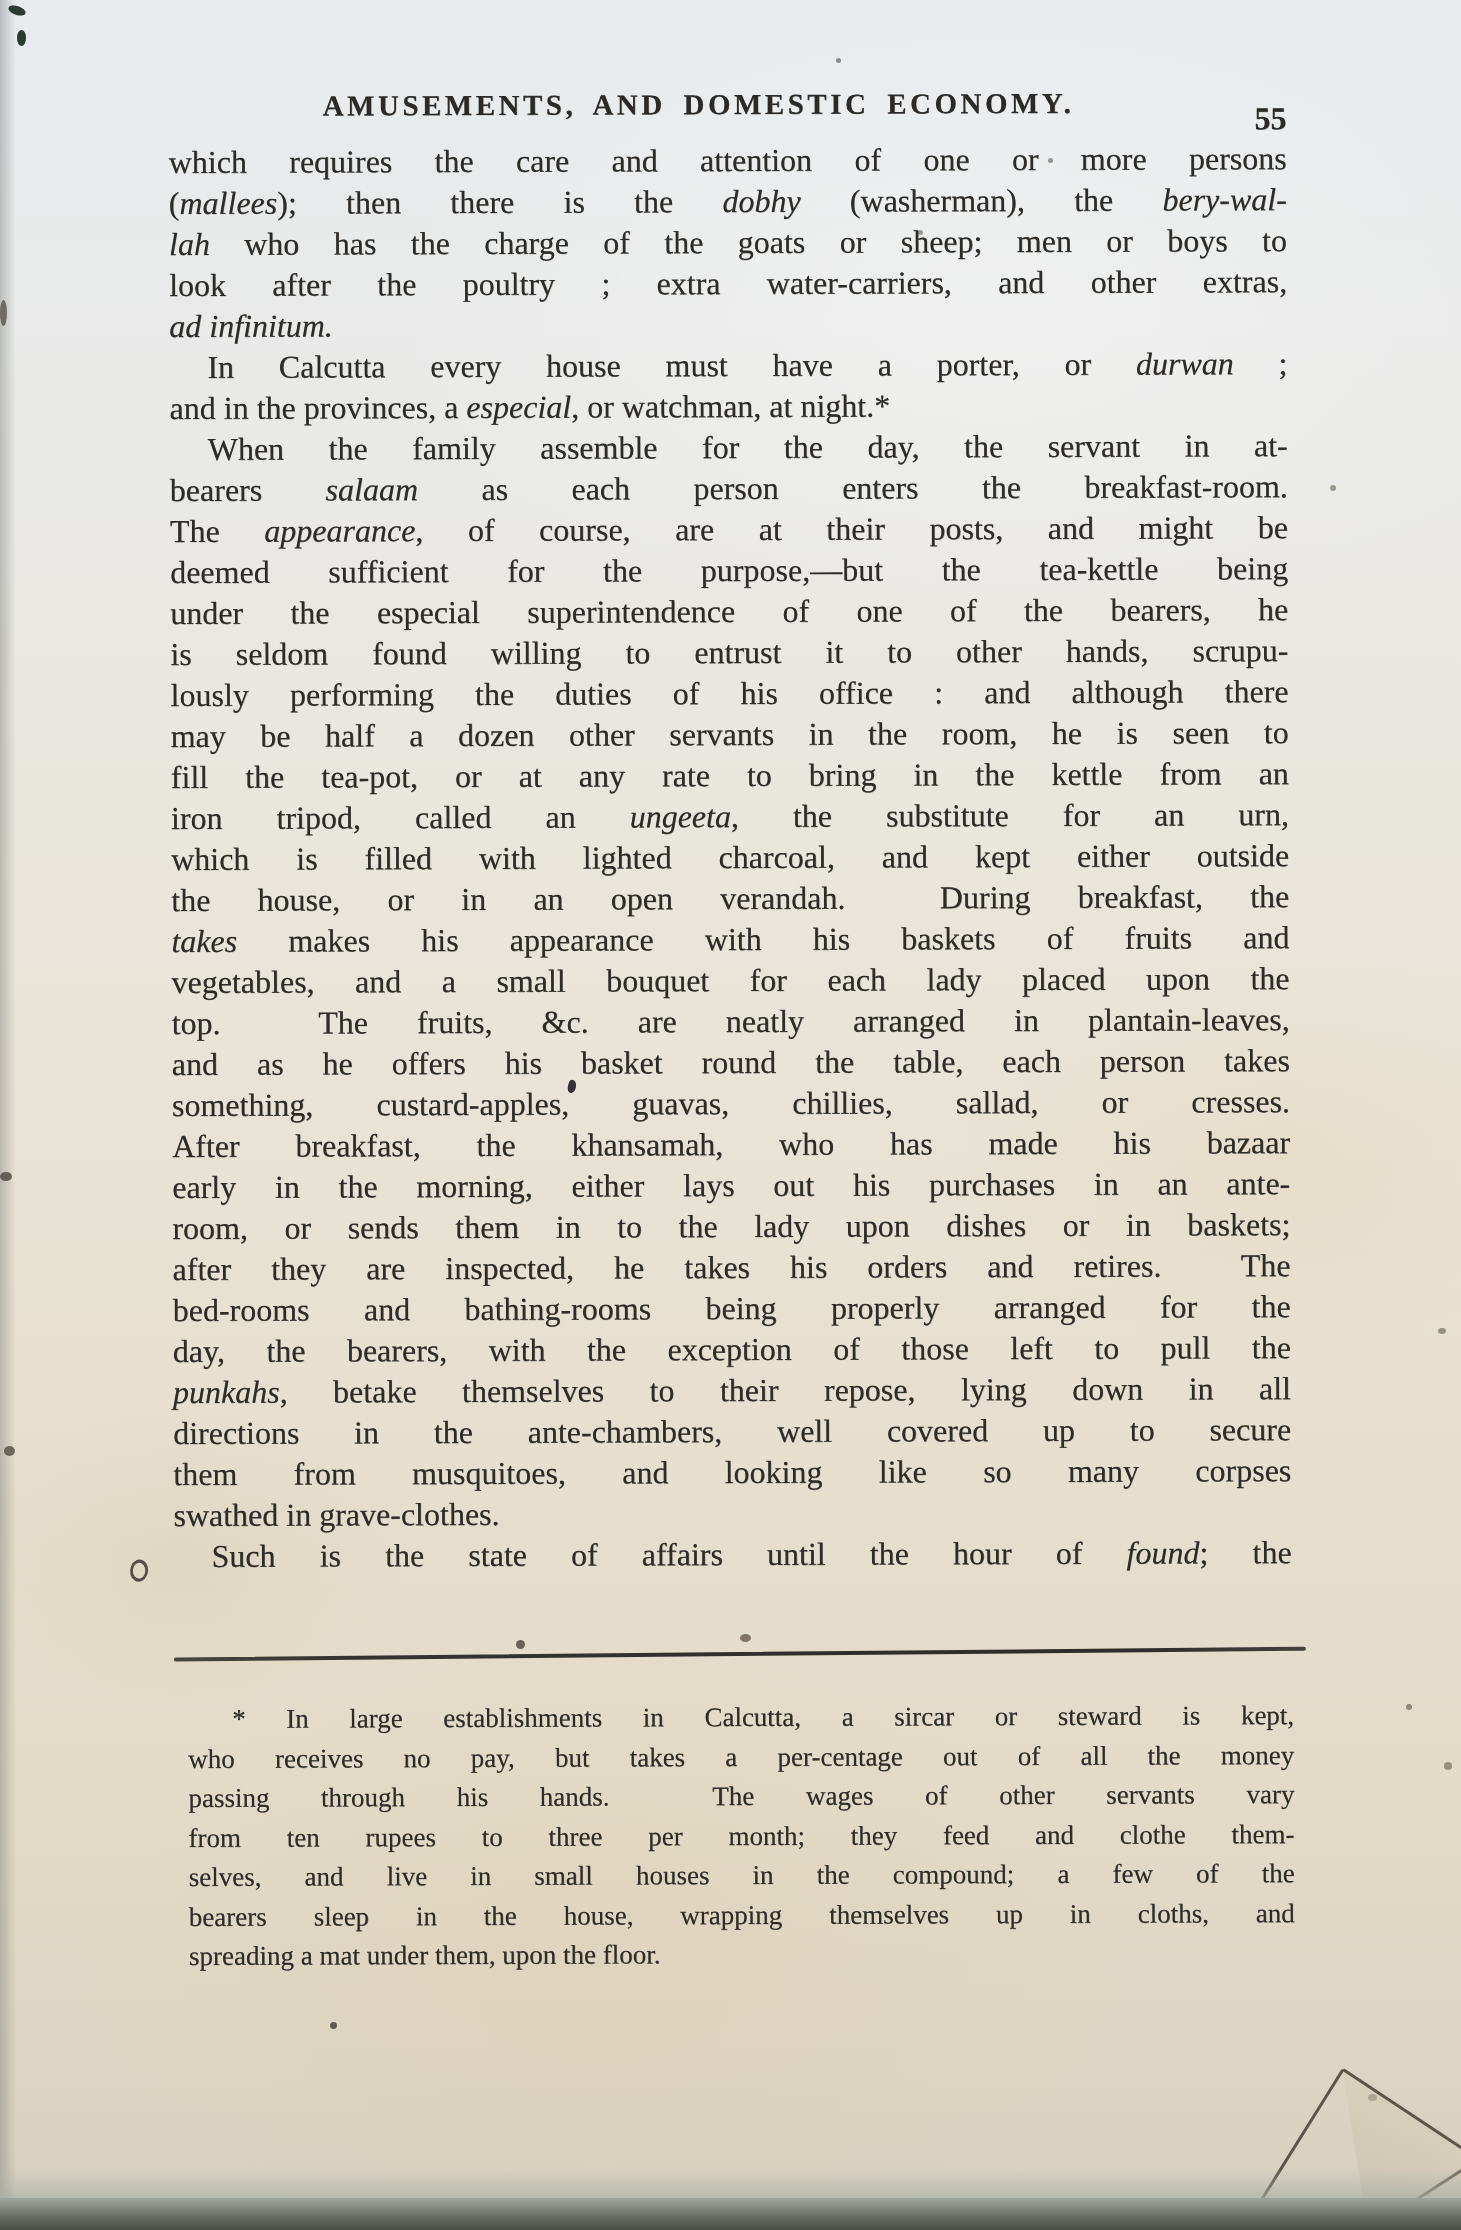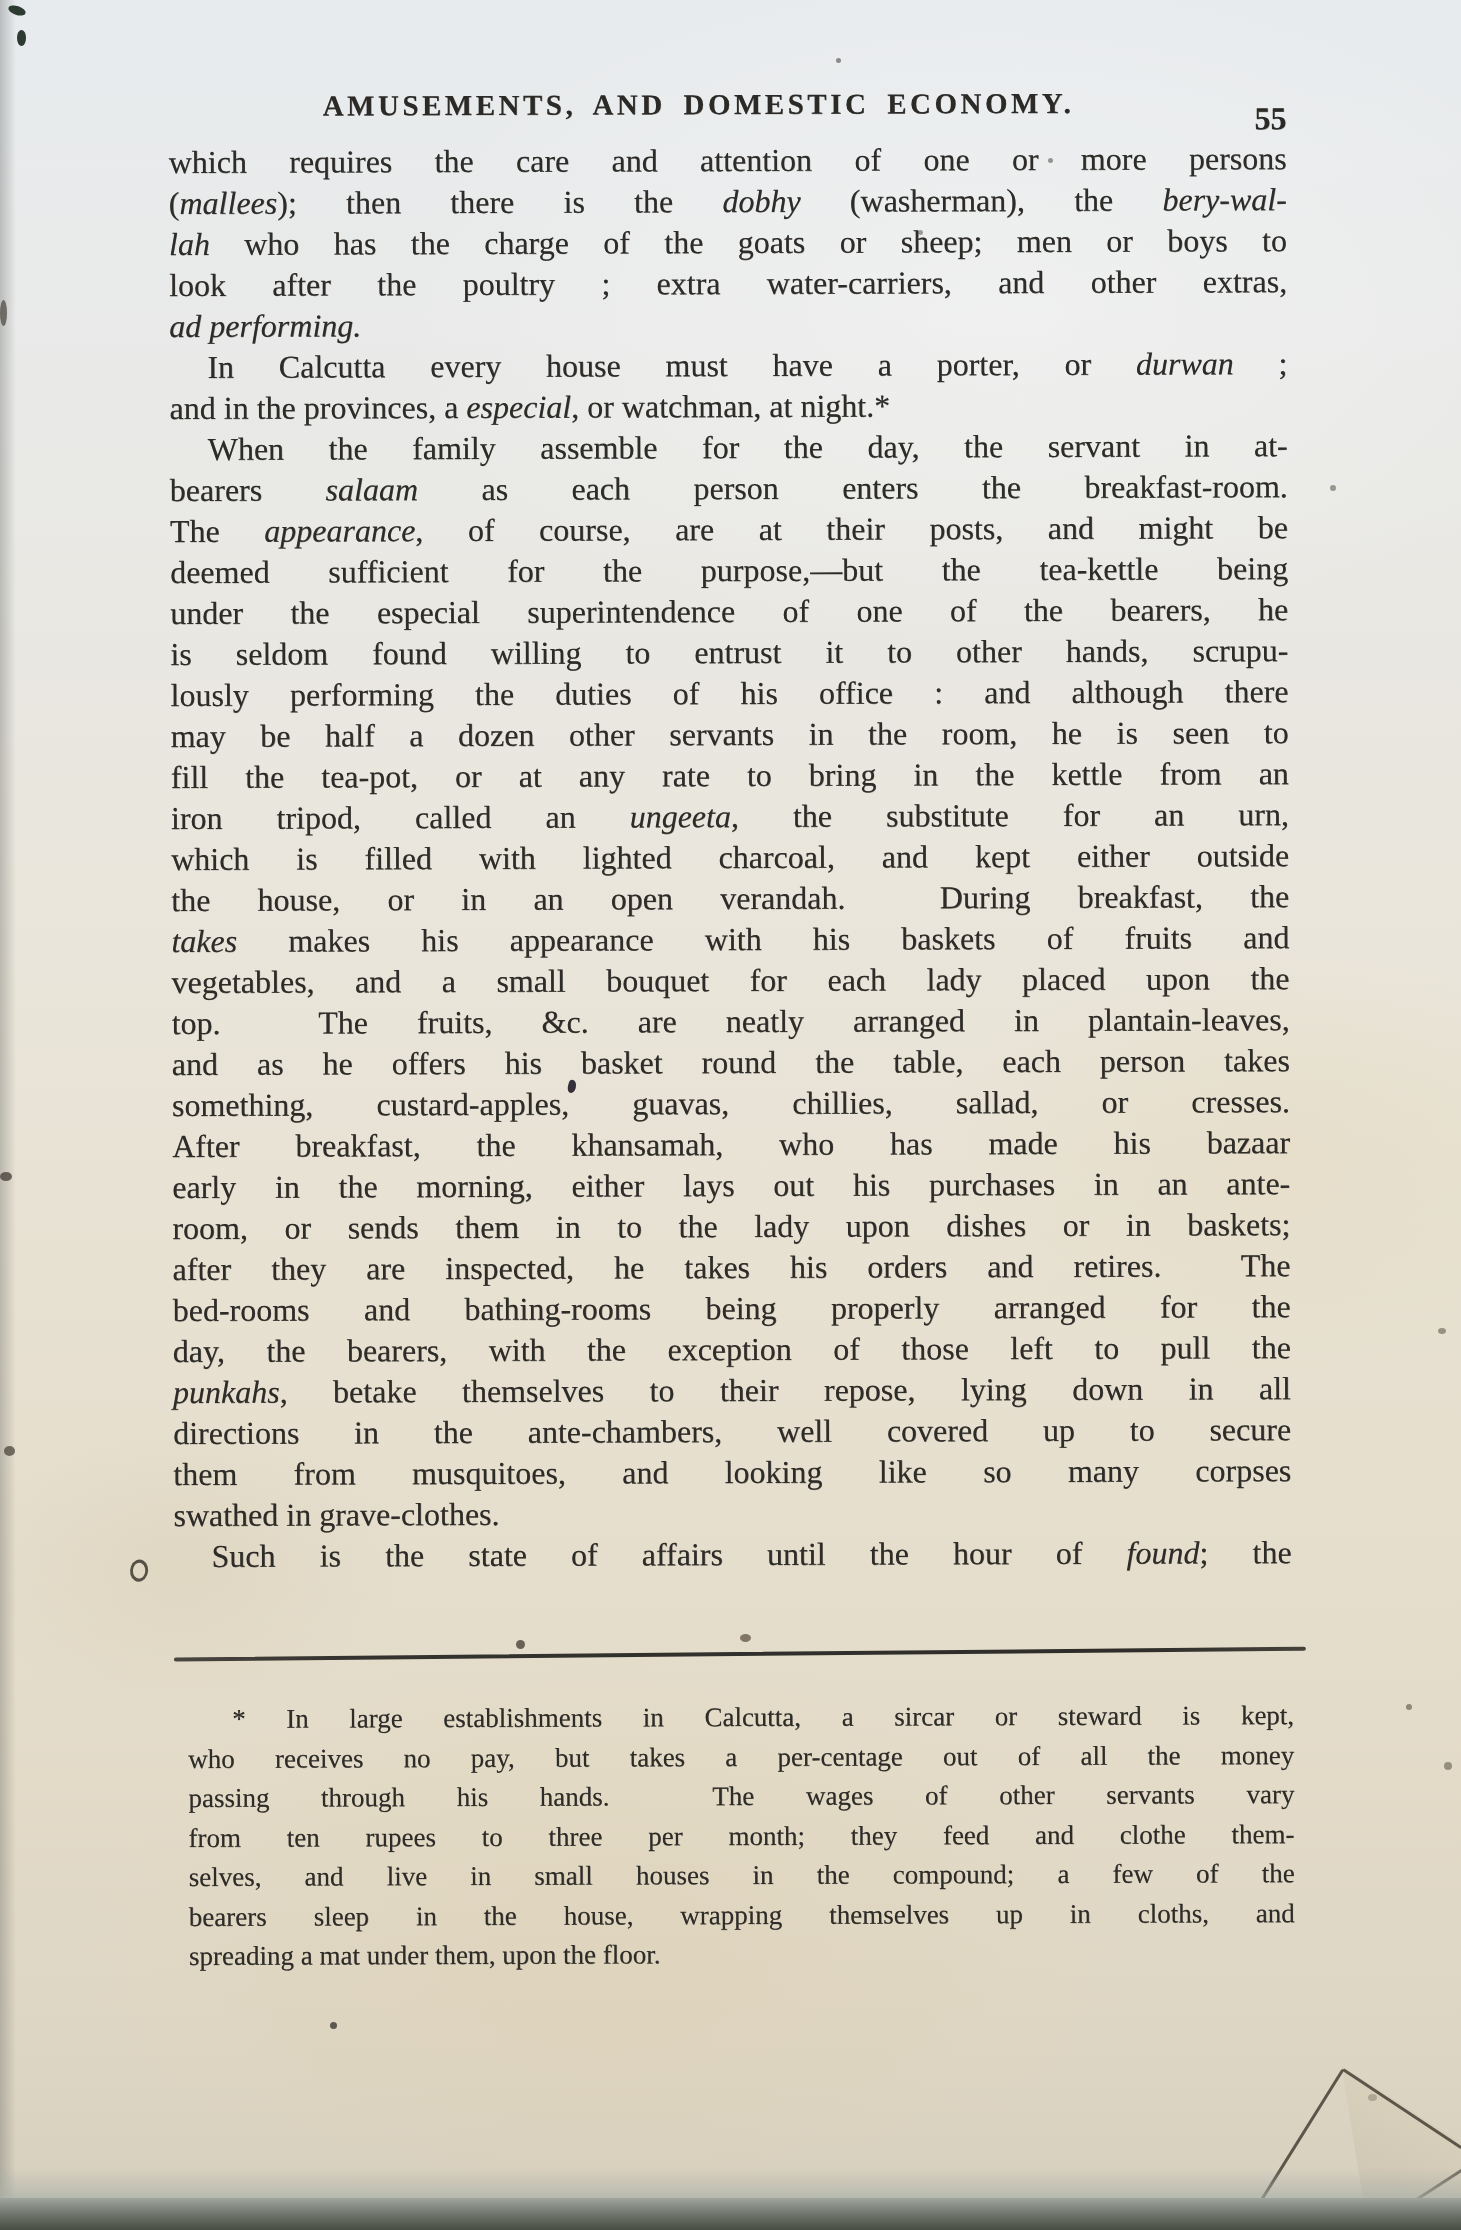--- a/index.html
+++ b/index.html
@@ -102,21 +102,21 @@
     <div class="header-row">
       <div class="running-title">AMUSEMENTS, AND DOMESTIC ECONOMY.</div>
       <div class="page-number">55</div>
     </div>
 
     <div class="body-block">
         <div class="line"><span>which requires the care and attention of one or more persons</span></div>
         <div class="line"><span>(</span><span class="it">mallees</span><span>); then there is the </span><span class="it">dobhy</span><span> (washerman), the </span><span class="it">bery-wal-</span></div>
         <div class="line"><span class="it">lah</span><span> who has the charge of the goats or sheep; men or boys to</span></div>
         <div class="line"><span>look after the poultry ; extra water-carriers, and other extras,</span></div>
-        <div class="line end"><span class="it">ad performing.</span></div>
+        <div class="line end"><span class="it">ad infinitum.</span></div>
         <div class="line indent"><span>In Calcutta every house must have a porter, or </span><span class="it">durwan</span><span> ;</span></div>
         <div class="line end"><span>and in the provinces, a </span><span class="it">especial</span><span>, or watchman, at night.*</span></div>
         <div class="line indent"><span>When the family assemble for the day, the servant in at-</span></div>
         <div class="line"><span>bearers </span><span class="it">salaam</span><span> as each person enters the breakfast-room.</span></div>
         <div class="line"><span>The </span><span class="it">appearance</span><span>, of course, are at their posts, and might be</span></div>
         <div class="line"><span>deemed sufficient for the purpose,—but the tea-kettle being</span></div>
         <div class="line"><span>under the especial superintendence of one of the bearers, he</span></div>
         <div class="line"><span>is seldom found willing to entrust it to other hands, scrupu-</span></div>
         <div class="line"><span>lously performing the duties of his office : and although there</span></div>
         <div class="line"><span>may be half a dozen other servants in the room, he is seen to</span></div>

